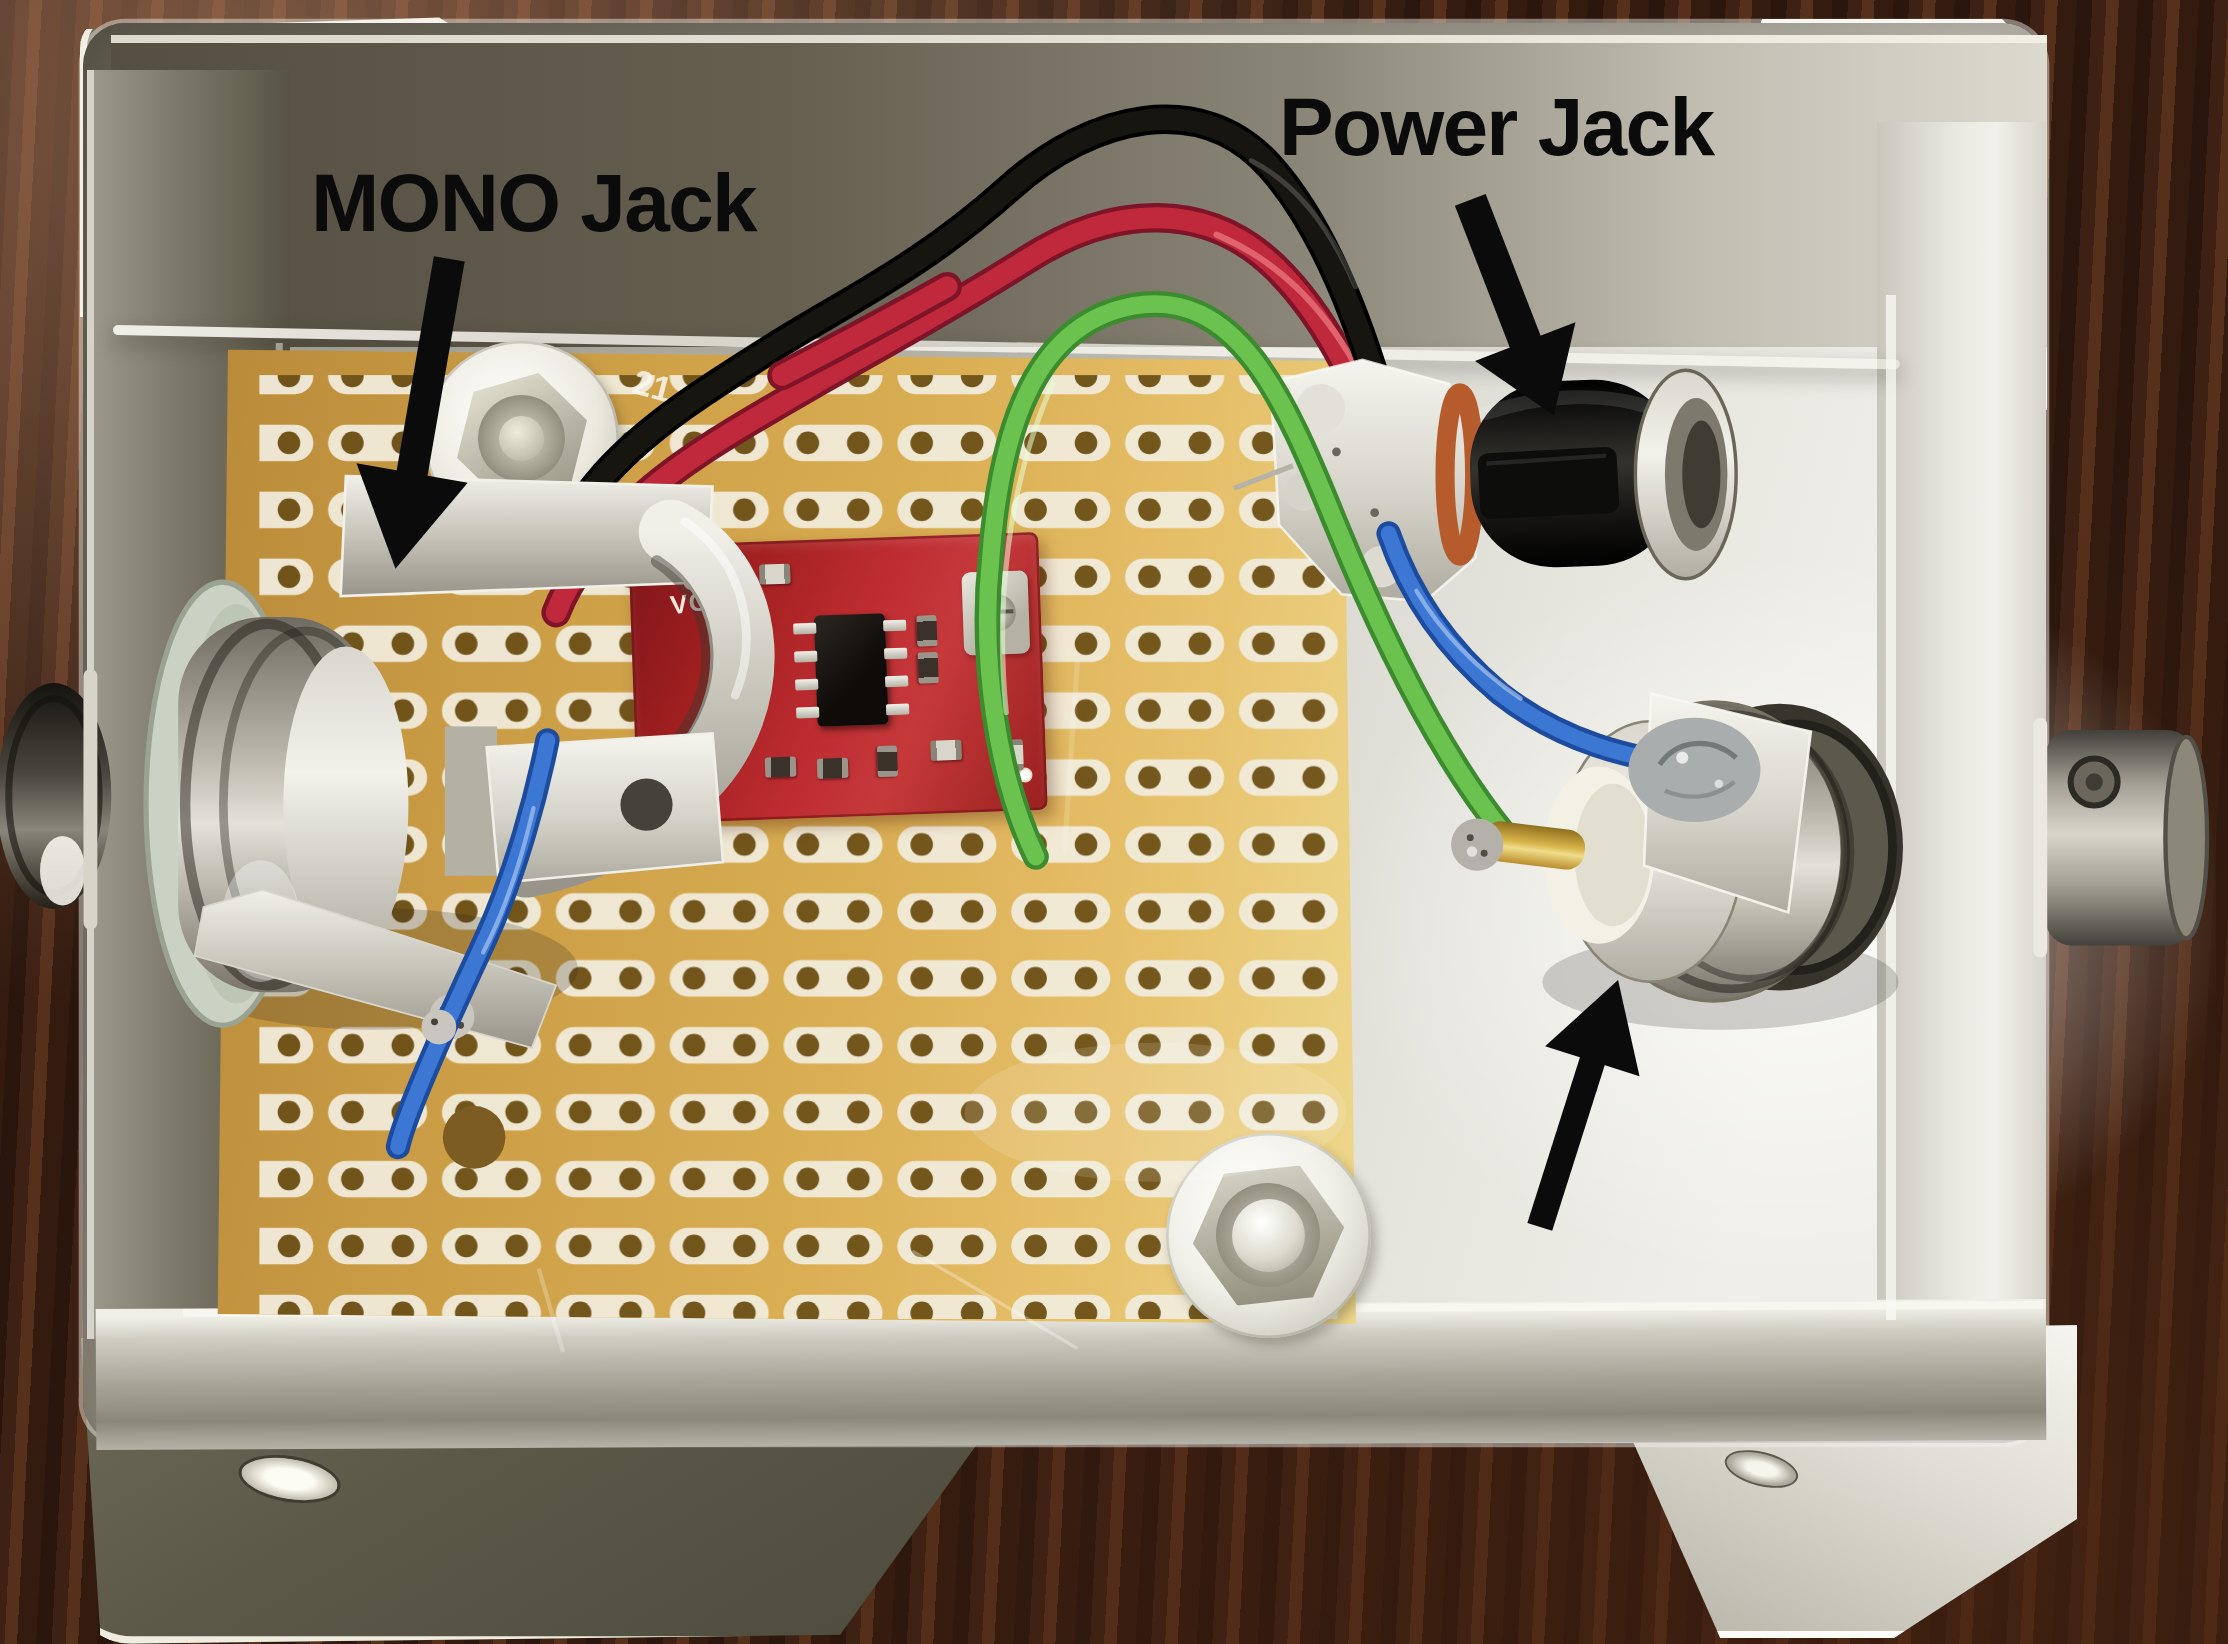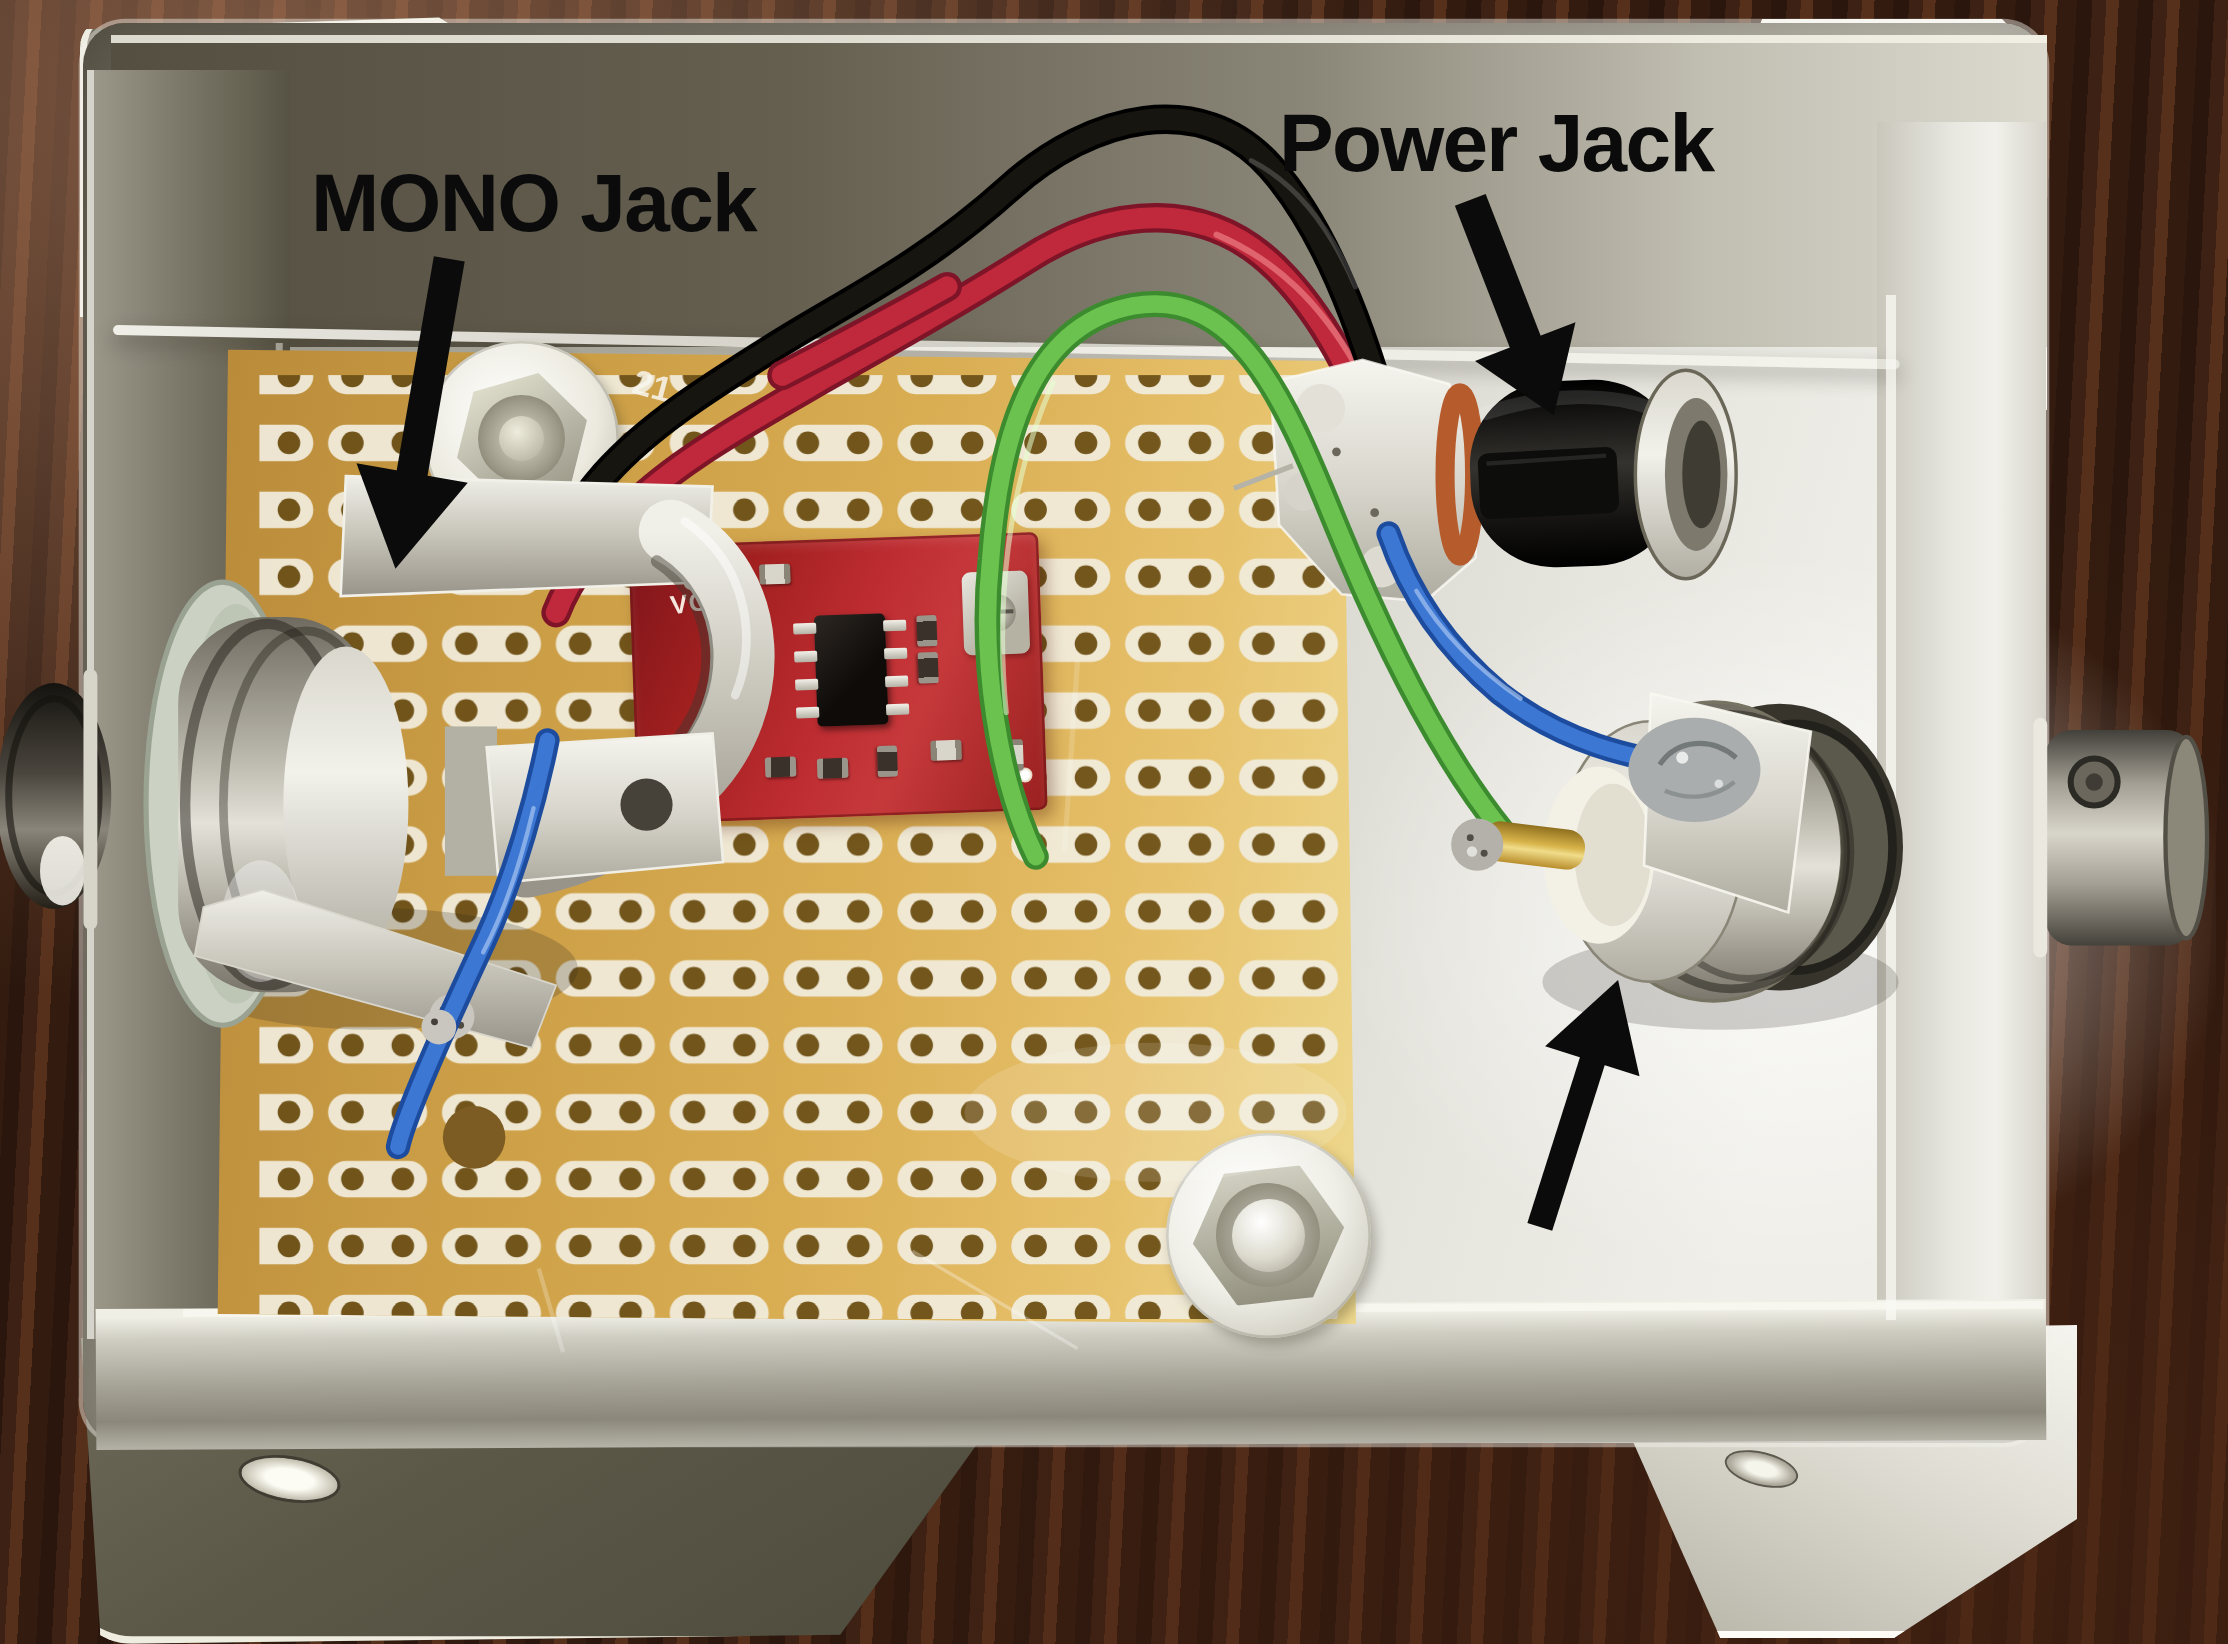--- a/index.html
+++ b/index.html
@@ -103,21 +103,21 @@
   .trimmer-screw{position:absolute;left:15.6px;top:22.6px;width:37px;height:37px;border-radius:50%;
     background:radial-gradient(#d6d4c8,#8f8c7e 72%);}
   .slot{position:absolute;left:16.5px;top:1.7px;width:4.3px;height:33px;background:#55524a;}
   .slot2{transform:rotate(90deg);}
   .smd{position:absolute;width:31px;height:20px;background:linear-gradient(90deg,#9a958a 0 6px,#3a322a 6px 25px,#9a958a 25px);border-radius:2.6px;box-shadow:0.9px 1.7px 2.6px rgba(0,0,0,.4);}
   .smd.lite{background:linear-gradient(90deg,#8b8578 0 6px,#d8d6cb 6px 25px,#8b8578 25px);}
   .smd.vert{transform:rotate(90deg);}
   
   .callout{position:absolute;font-weight:700;font-size:82px;letter-spacing:-1.7px;color:#0b0b0b;white-space:nowrap;}
   .lbl-mono{left:311px;top:156px;}
-  .lbl-power{left:1279px;top:96px;}
+  .lbl-power{left:1279px;top:80px;}
   .lbl-bnc{left:1343px;top:1258px;}
   svg.overlay{position:absolute;left:0;top:0;pointer-events:none;}
 </style>
 </head>
 <body>
 
 <div id="scene">
 
   <div class="flange flange-tl">
     <div class="flange-hole hole-tl"></div>

